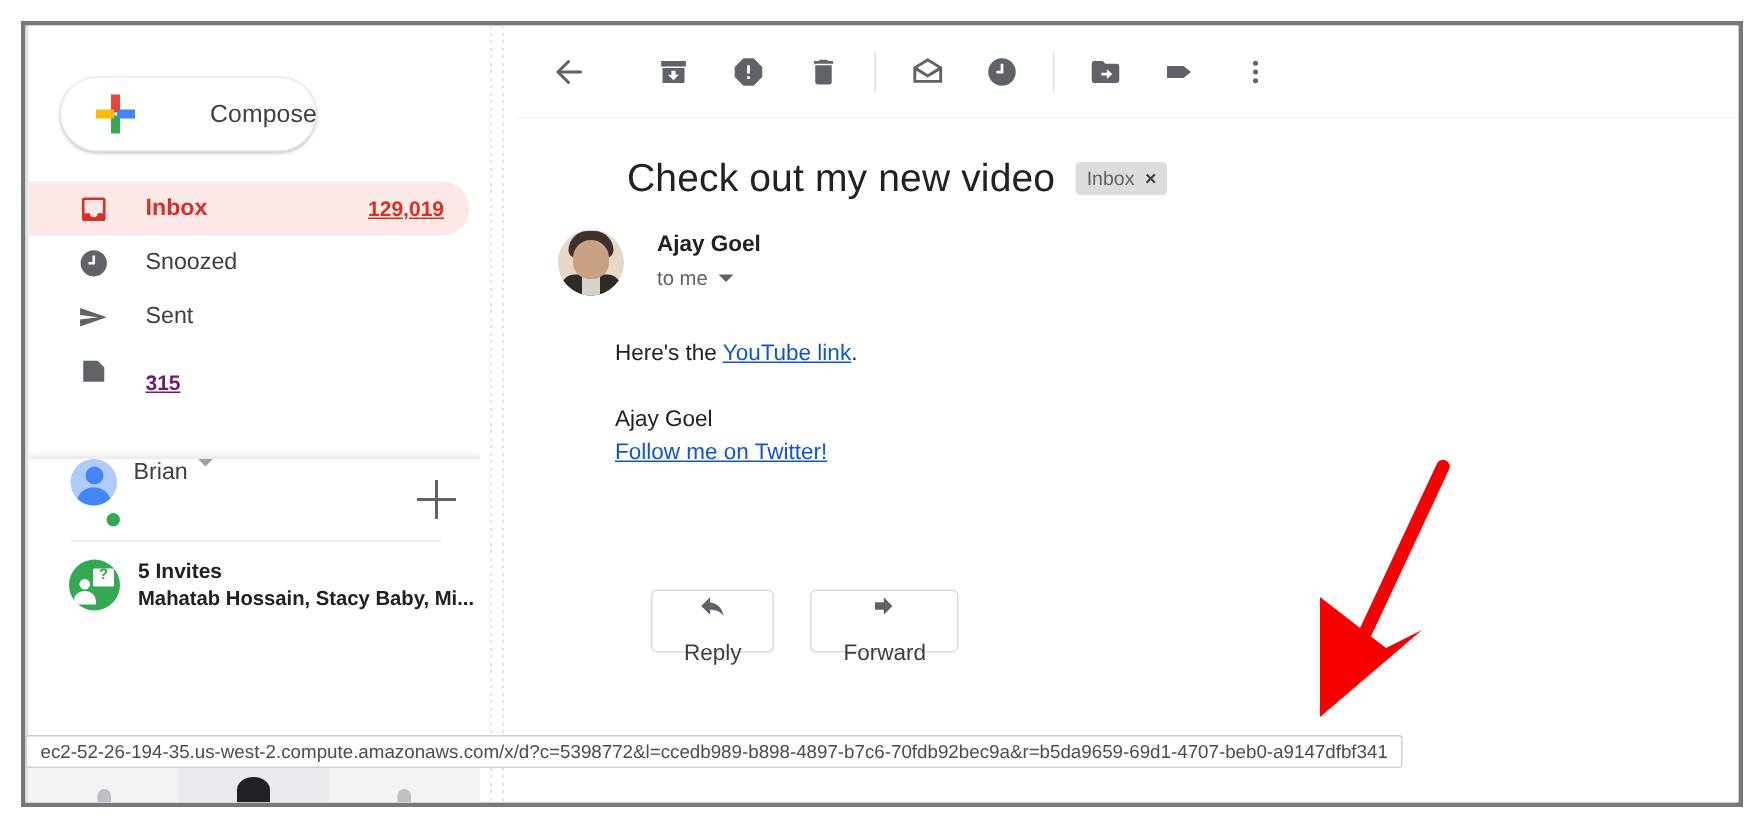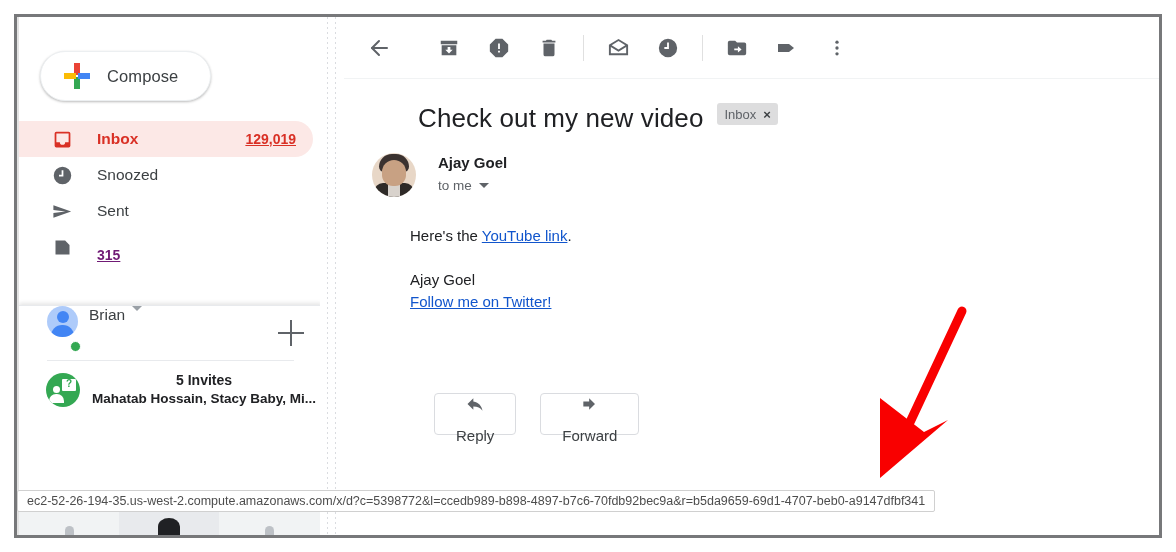--- a/index.html
+++ b/index.html
@@ -39,20 +39,21 @@
   #compose-button {
     position: absolute;
     left: 21px; top: 34px;
     width: 171px; height: 50px;
     border-radius: 25px;
     background: #ffffff;
     border: 1px solid #eceff1;
     box-shadow: 0 1px 3px rgba(0,0,0,0.18), 0 1px 2px rgba(0,0,0,0.10);
     display: flex; align-items: center;
     cursor: pointer;
+    gap: 33px;
   }
   #compose-button .gplus { position: relative; width: 26px; height: 26px; margin-left: 23px; flex: none; }
   #compose-button .gplus i { position: absolute; display: block; }
   #compose-button .gplus .arm-top    { left: 10px; top: 0px;  width: 6px;  height: 12px; background: #ea4335; }
   #compose-button .gplus .arm-bottom { left: 10px; top: 14px; width: 6px;  height: 12px; background: #34a853; }
   #compose-button .gplus .arm-left   { left: 0px;  top: 10px; width: 12px; height: 6px;  background: #fbbc05; }
   #compose-button .gplus .arm-right  { left: 14px; top: 10px; width: 12px; height: 6px;  background: #4285f4; }
   #compose-label {
     margin-left: 17px;
     font-size: 16.5px; color: #3c4043; letter-spacing: .1px;
@@ -128,21 +129,21 @@
     content: ""; position: absolute; background: #5f6368;
   }
   #hangouts-add::before { left: 0; top: 12px; width: 26px; height: 2px; }
   #hangouts-add::after  { left: 12px; top: 0; width: 2px; height: 26px; }
   #hangouts-divider {
     position: absolute; left: 28px; top: 54px; width: 247px; height: 1px;
     background: #e8eaed;
   }
   #invites-row {
     position: absolute; left: 0; top: 65px; width: 100%;
-    display: flex; align-items: center; cursor: pointer; text-align: center;
+    display: flex; align-items: center; cursor: pointer;
   }
   #invites-icon {
     position: relative; width: 34px; height: 34px; border-radius: 50%;
     background: #34a853; margin-left: 27px; flex: none; overflow: hidden;
   }
   #invites-icon .p-head { position: absolute; left: 7px; top: 13px; width: 7px; height: 7px; border-radius: 50%; background: #ffffff; }
   #invites-icon .p-body { position: absolute; left: 3px; top: 21px; width: 15px; height: 9px; border-radius: 7px 7px 0 0; background: #ffffff; }
   #invites-icon .card   { position: absolute; left: 16px; top: 6px; width: 14px; height: 12px; background: #ffffff; border-radius: 1px; }
   #invites-icon .card::after {
     content: "?"; position: absolute; left: 0; top: -1px; width: 14px;
@@ -194,21 +195,21 @@
     display: flex; align-items: center; justify-content: center;
     cursor: pointer; border-radius: 50%;
     color: #5f6368;
   }
   .tb-btn svg { display: block; }
   .tb-sep { width: 1px; height: 26px; background: #e0e0e0; margin: 0 9px; }
   #tb-back { margin-left: 16px; margin-right: 26px; }
 
   #subject-row {
     position: absolute; left: 74px; top: 86px;
-    display: flex; align-items: flex-start;
+    display: flex; align-items: center;
   }
   #subject-text {
     font-size: 26px; color: #202124; font-weight: normal; letter-spacing: .1px;
   }
   #inbox-chip {
     margin-left: 14px; height: 22px; padding: 0 7px;
     background: #ddddde; border-radius: 3px;
     display: flex; align-items: center; gap: 7px;
     font-size: 13px; color: #5f6368;
   }

